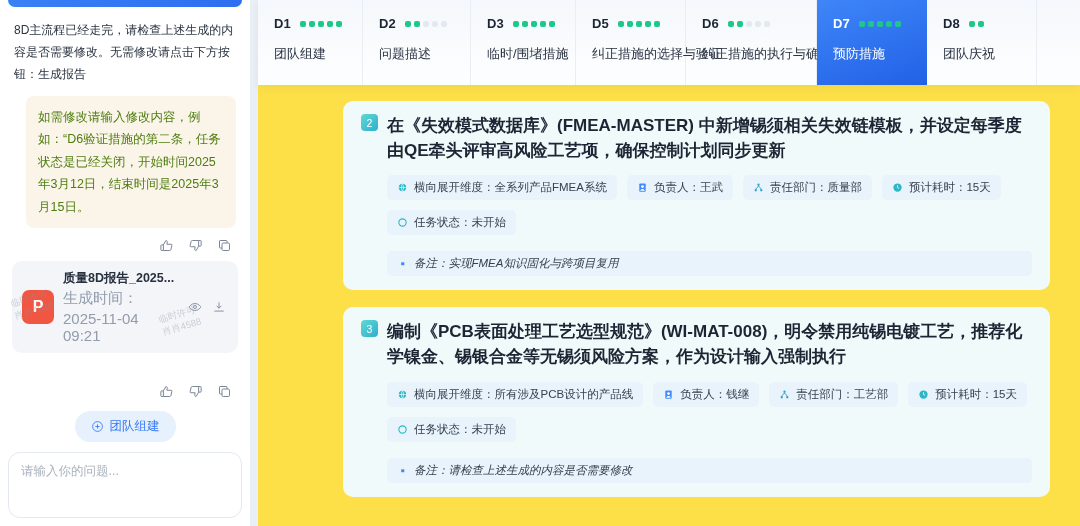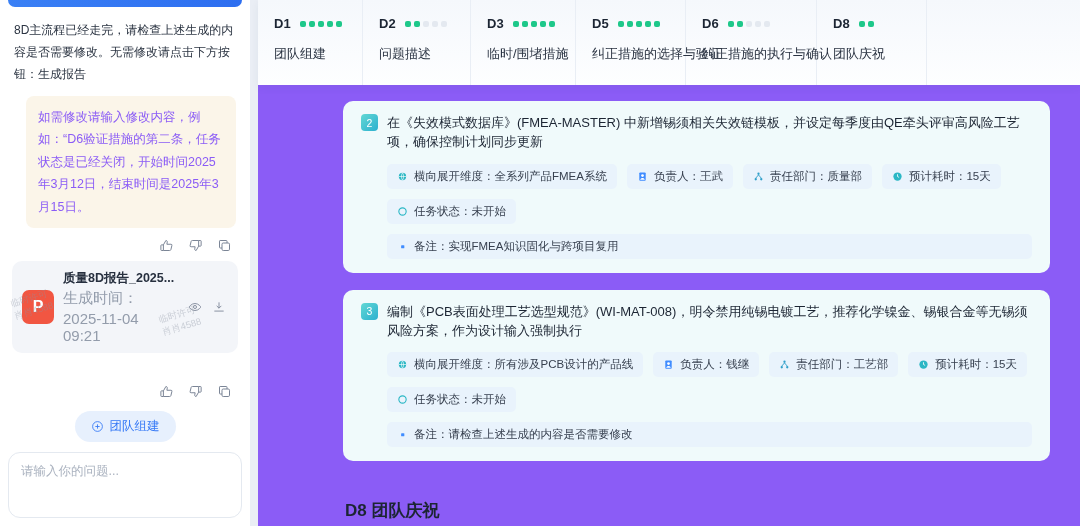--- a/index.html
+++ b/index.html
@@ -7,21 +7,21 @@
   .app { display:flex; width:1080px; height:526px; }
 
   
   .sidebar { position:relative; width:250px; height:526px; background:#fff; flex:0 0 250px;
              display:flex; flex-direction:column; overflow:hidden; }
   .divider { width:8px; flex:0 0 8px; background:#eaeef5; }
   .blue-strip { height:7px; margin:0 8px; background:linear-gradient(90deg,#3a80f5,#2d6ef0);
                 border-radius:0 0 8px 8px; }
   .msg-text { padding:12px 14px 0 14px; font-size:12px; line-height:1.85; color:#2b3442; }
   .note-box { margin:10px 14px 0 26px; background:#fbf5e9; border-radius:8px; padding:10px 12px;
-              font-size:12.5px; line-height:1.8; color:#8b5cf6; }
+              font-size:12.5px; line-height:1.8; color:#4d7c0f; }
   .actions { display:flex; justify-content:flex-end; gap:14px; padding:10px 18px 0 0; }
   .actions svg { width:15px; height:15px; stroke:#7b8596; fill:none; stroke-width:1.6; cursor:pointer; }
   .gen-btn { align-self:flex-end; margin:16px 10px 0 0; background:#2f7bf6; color:#fff;
              font-size:13px; border:none; border-radius:8px; padding:9px 22px; cursor:pointer; }
   .msg2 { padding:18px 14px 0 14px; font-size:12.5px; line-height:1.85; color:#2b3442; }
   .file-card { position:relative; margin:8px 12px 0 12px; background:#f3f5f9; border-radius:10px;
                padding:9px 10px; display:flex; align-items:center; gap:9px; cursor:pointer; }
   .file-ico { width:32px; height:34px; background:#f15642; border-radius:7px; color:#fff;
               font-weight:bold; font-size:16px; display:flex; align-items:center; justify-content:center;
               flex:0 0 32px; }
@@ -37,45 +37,45 @@
                  background:#e7f0fd; color:#3478f6; font-size:12.5px; border:none; border-radius:16px;
                  padding:7px 16px; cursor:pointer; }
   .new-session svg { width:13px; height:13px; stroke:#3478f6; fill:none; stroke-width:1.6; }
   .input-wrap { position:relative; margin:0 8px 8px 8px; height:66px; background:#fff;
                 border:1px solid #e4e9f0; border-radius:12px; }
   .input-wrap textarea { width:100%; height:100%; border:none; outline:none; resize:none;
                 border-radius:12px; padding:10px 12px; font-size:12.5px; color:#2b3442; background:transparent; }
   .input-wrap textarea::placeholder { color:#aab2bf; }
 
   
-  .main { flex:1; min-width:0; display:flex; flex-direction:column; background:#8b5cf6; }
+  .main { flex:1; min-width:0; display:flex; flex-direction:column; background:#fde047; }
   .tabbar { display:flex; height:85px; background:linear-gradient(#f5f8fc,#fdfeff);
             box-shadow:0 3px 8px rgba(40,60,90,.06); flex:0 0 85px; overflow:hidden; }
   .tab { padding:16px 14px 0 16px; border-right:1px solid #e9eef5; cursor:pointer; flex:0 0 auto; }
   .tab-top { display:flex; align-items:center; gap:9px; }
   .tab-id { font-size:13px; font-weight:bold; color:#1c2533; }
   .dots { display:flex; gap:3px; }
   .dot { width:6px; height:6px; border-radius:2px; background:#1ec88a; }
   .dot.empty { background:#e4e9f0; }
   .tab-label { margin-top:14px; font-size:13px; color:#2a3342; white-space:nowrap; }
   .tab.active { background:linear-gradient(160deg,#3f86f8 0%,#2161e6 100%); border-right:none; }
   .tab.active .tab-id, .tab.active .tab-label { color:#fff; }
 
   .content { flex:1; padding:16px 30px 0 85px; overflow:hidden; position:relative; }
   .task-card { background:#f0fafb; border-radius:10px; padding:13px 18px 14px 18px; margin-bottom:17px; }
   .task-head { display:flex; align-items:flex-start; gap:9px; }
   .task-num { width:17px; height:17px; flex:0 0 17px; margin-top:0px; border-radius:4px;
               background:linear-gradient(135deg,#62d8d4,#2cb0cf); color:#fff; font-size:10.5px;
               display:flex; align-items:center; justify-content:center; }
-  .task-title { font-size:13px; font-weight:normal; color:#1c2533; line-height:1.45; }
+  .task-title { font-size:17px; font-weight:bold; color:#1c2533; line-height:1.45; }
   .tag-row { display:flex; flex-wrap:wrap; gap:10px; margin:12px 0 0 26px; }
   .tag { display:flex; align-items:center; gap:6px; background:#e9f3fc; border-radius:5px;
          padding:5px 10px; font-size:11.5px; color:#37404f; white-space:nowrap; }
   .tag svg { width:11px; height:11px; }
-  .note-row { margin:10px 0 0 26px; }
+  .note-row { margin:16px 0 0 26px;font-style:italic; }
   .section-title { margin:38px 0 0 2px; font-size:17px; font-weight:bold; color:#1c2533; }
 </style>
 </head>
 <body>
 
 <div class="app">
 
   <div class="sidebar">
     <div class="blue-strip"></div>
 
@@ -210,20 +210,33 @@
        <span class="dots">
               <span class="dot "></span>
               <span class="dot "></span>
               <span class="dot empty"></span>
               <span class="dot empty"></span>
               <span class="dot empty"></span>
             </span>
           </div>
      <div class="tab-label">纠正措施的执行与确认</div>
         </div>
+        <div class="tab active" style="width: 110px;">
+          <div class="tab-top">
+            <span class="tab-id">D7</span>
+       <span class="dots">
+              <span class="dot "></span>
+              <span class="dot "></span>
+              <span class="dot "></span>
+              <span class="dot "></span>
+              <span class="dot "></span>
+            </span>
+          </div>
+     <div class="tab-label">预防措施</div>
+        </div>
         <div class="tab" style="width: 110px;">
           <div class="tab-top">
             <span class="tab-id">D8</span>
        <span class="dots">
               <span class="dot "></span>
               <span class="dot "></span>
             </span>
           </div>
      <div class="tab-label">团队庆祝</div>
         </div>

